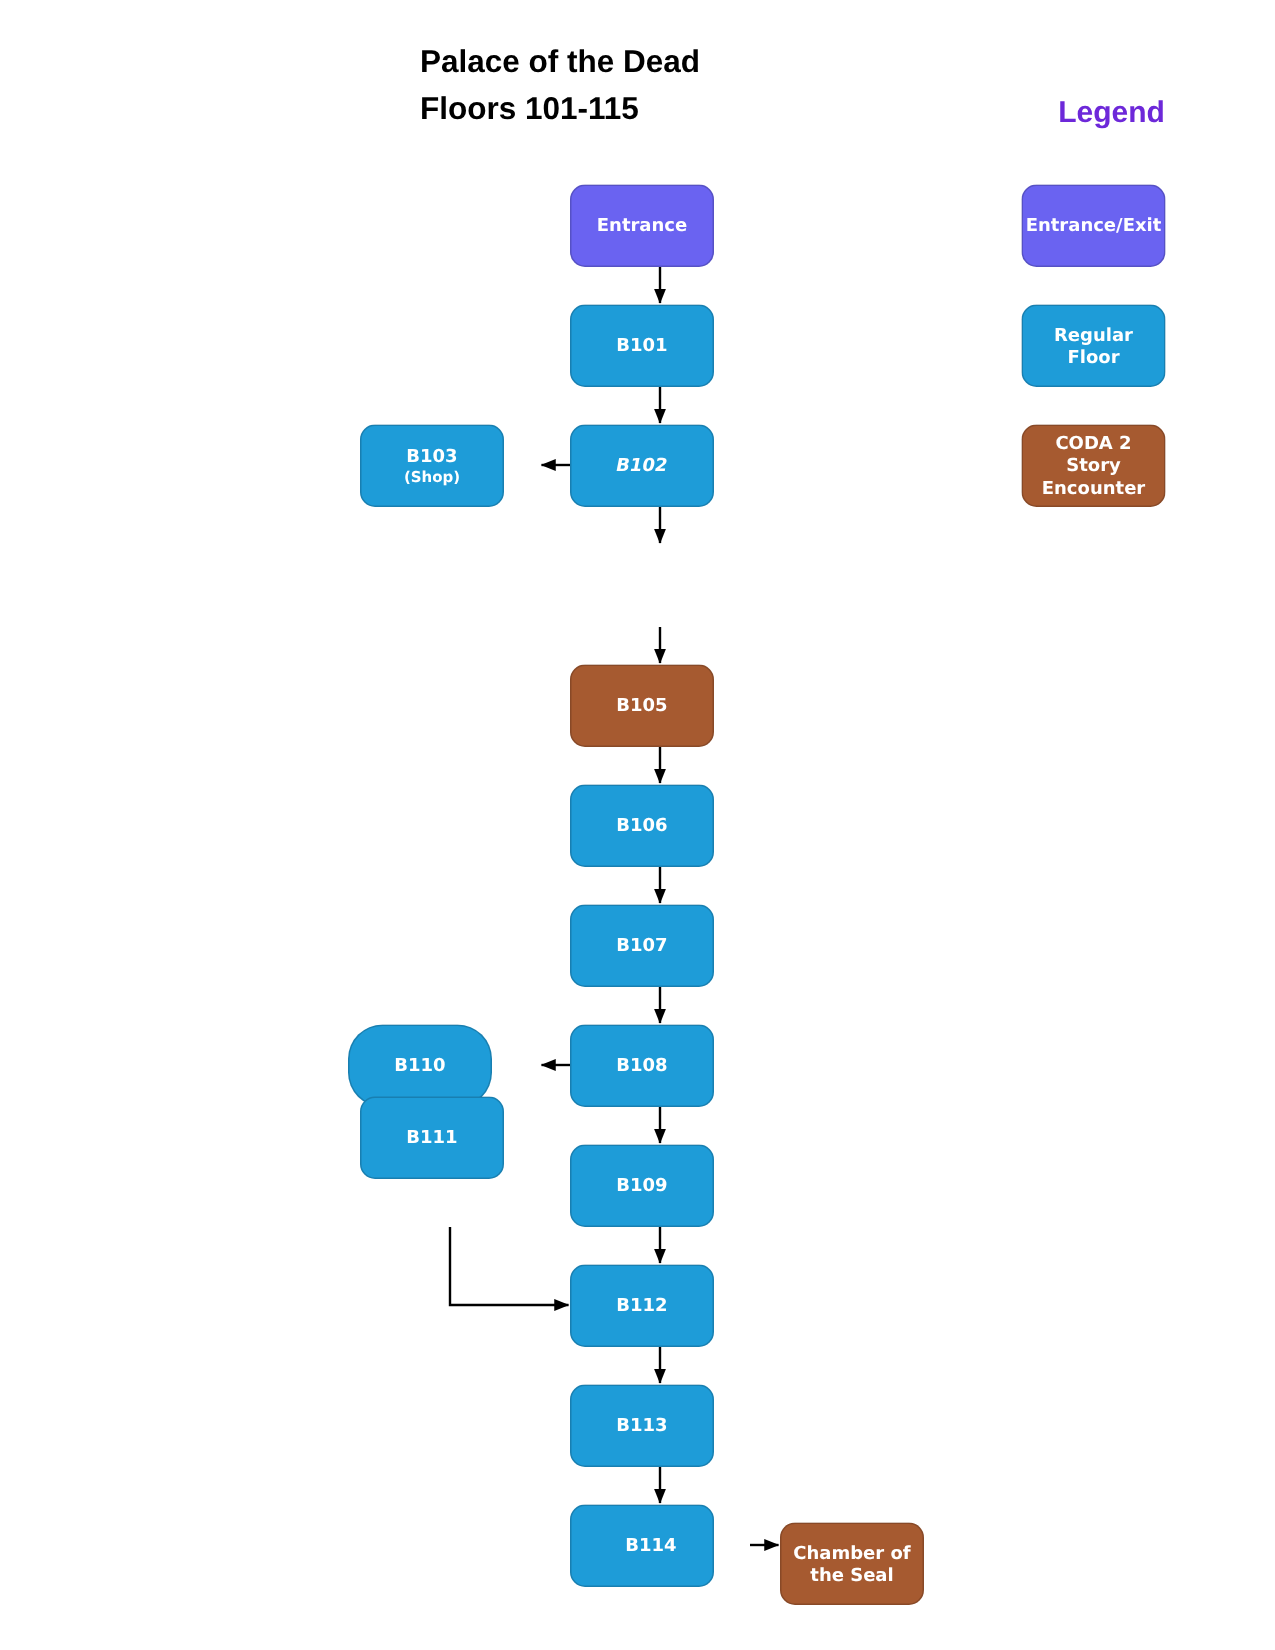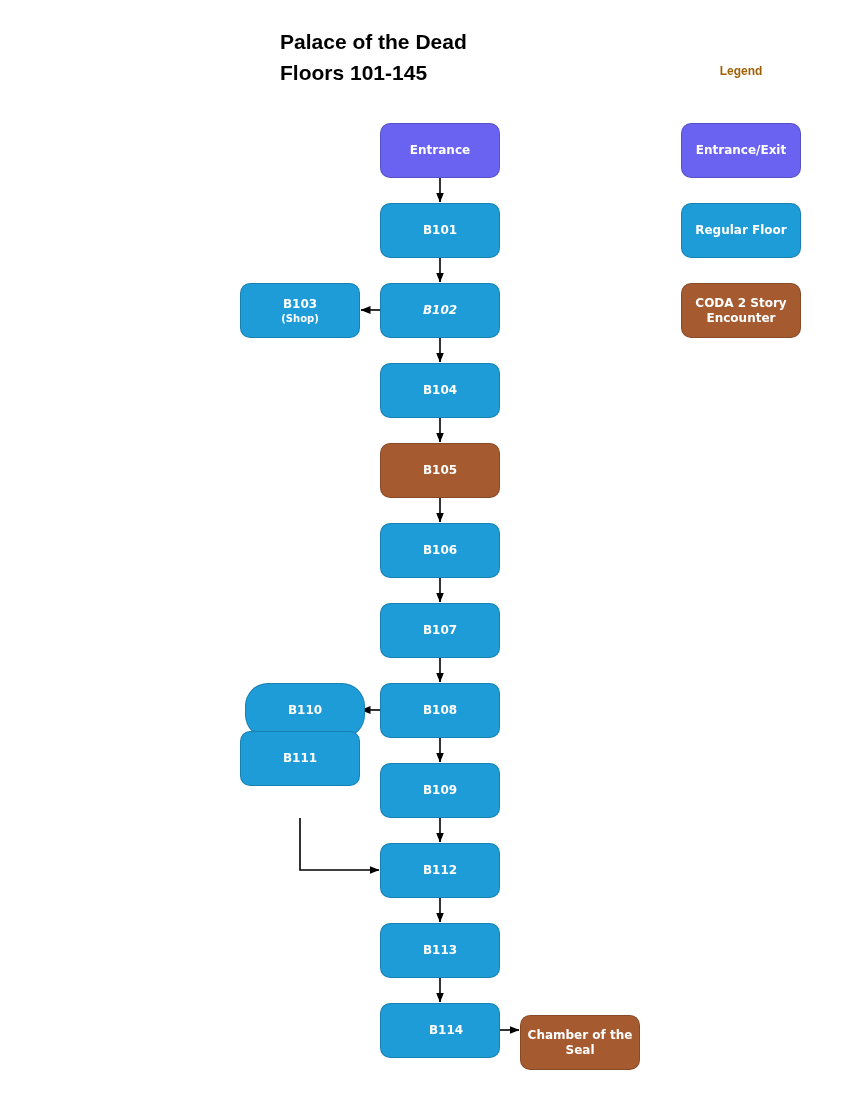--- a/index.html
+++ b/index.html
@@ -35,26 +35,26 @@
     color: #000000;
   }
   .legend-title {
     position: absolute;
     left: 681px;
     top: 64px;
     width: 120px;
     text-align: center;
     font-family: "Liberation Sans", sans-serif;
     font-weight: bold;
-    font-size: 12px;
-    color: #a16207;
+    font-size: 20px;
+    color: #6d28d9;
   }
   .node {
     position: absolute;
-    width: 120px;
+    width: 96px;
     height: 55px;
     border-radius: 10px;
     border: 1px solid rgba(0,0,0,0.18);
     box-sizing: border-box;
     display: flex;
     flex-direction: column;
     align-items: center;
     justify-content: center;
     text-align: center;
     color: #ffffff;
@@ -92,21 +92,21 @@
       <polyline points="300,738 300,762" fill="none" stroke="#000000" stroke-width="1.6" marker-end="url(#arrowhead)"></polyline>
       <polyline points="440,818 440,842" fill="none" stroke="#000000" stroke-width="1.6" marker-end="url(#arrowhead)"></polyline>
       <polyline points="300,818 300,870 379,870" fill="none" stroke="#000000" stroke-width="1.6" marker-end="url(#arrowhead)"></polyline>
       <polyline points="440,898 440,922" fill="none" stroke="#000000" stroke-width="1.6" marker-end="url(#arrowhead)"></polyline>
       <polyline points="440,978 440,1002" fill="none" stroke="#000000" stroke-width="1.6" marker-end="url(#arrowhead)"></polyline>
       <polyline points="500,1030 519,1030" fill="none" stroke="#000000" stroke-width="1.6" marker-end="url(#arrowhead)"></polyline>
     </svg>
 
   <div class="diagram-title">
     <div>Palace of the Dead</div>
-    <div>Floors 101-145</div>
+    <div>Floors 101-115</div>
   </div>
 
   <div class="legend-title">Legend</div>
 
   <div class="node" style="left: 681px; top: 203px; background-color: rgb(30, 156, 216);">
     <div>Regular Floor</div>
   </div>
   <div class="node" style="left: 681px; top: 123px; background-color: rgb(106, 99, 241);">
     <div>Entrance/Exit</div>
   </div>
@@ -124,41 +124,38 @@
 
   <div class="node" style="left: 380px; top: 283px; background-color: rgb(30, 156, 216); font-style: italic;">
     <div>B102</div>
   </div>
 
   <div class="node" style="left: 240px; top: 283px; background-color: rgb(30, 156, 216);">
     <div>B103</div>
     <div class="sublabel">(Shop)</div>
   </div>
 
-  <div class="node" style="left: 380px; top: 363px; background-color: rgb(30, 156, 216);">
-    <div>B104</div>
-  </div>
 
   <div class="node" style="left: 380px; top: 443px; background-color: rgb(166, 90, 48);">
     <div>B105</div>
   </div>
 
   <div class="node" style="left: 380px; top: 523px; background-color: rgb(30, 156, 216);">
     <div>B106</div>
   </div>
 
   <div class="node" style="left: 380px; top: 603px; background-color: rgb(30, 156, 216);">
     <div>B107</div>
   </div>
 
   <div class="node" style="left: 380px; top: 683px; background-color: rgb(30, 156, 216);">
     <div>B108</div>
   </div>
 
-  <div class="node" style="left: 245px; top: 683px; background-color: rgb(30, 156, 216); border-radius: 23px;">
+  <div class="node" style="left: 232px; top: 683px; background-color: rgb(30, 156, 216); border-radius: 23px;">
     <div>B110</div>
   </div>
 
   <div class="node" style="left: 380px; top: 763px; background-color: rgb(30, 156, 216);">
     <div>B109</div>
   </div>
 
   <div class="node" style="left: 240px; top: 731px; background-color: rgb(30, 156, 216);">
     <div>B111</div>
   </div>

